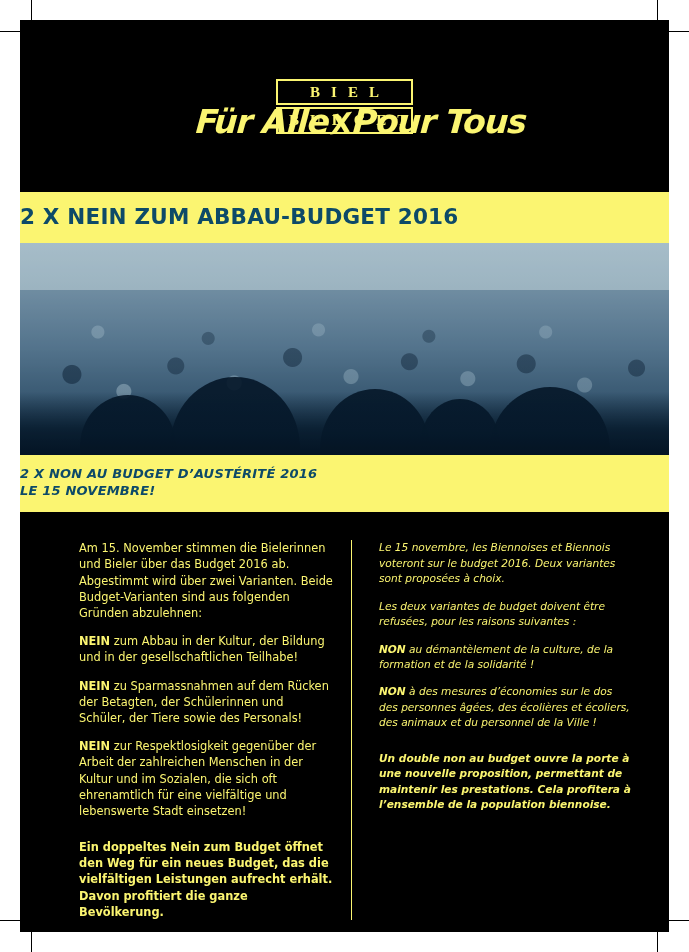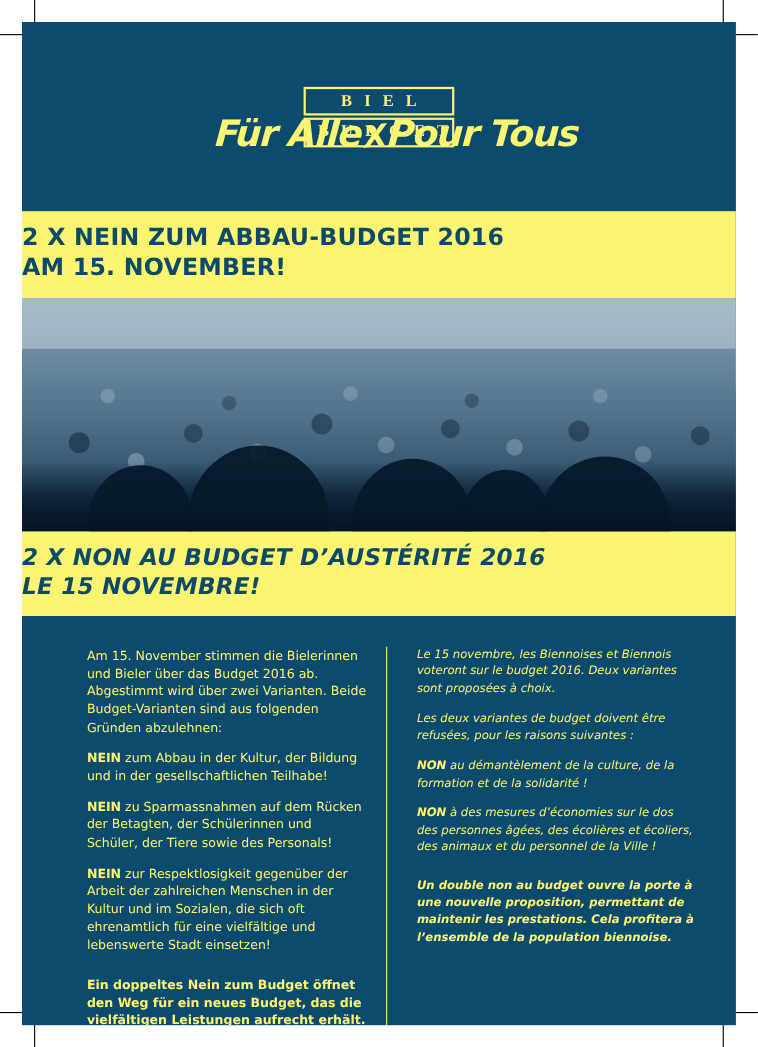--- a/index.html
+++ b/index.html
@@ -32,21 +32,21 @@
   .cm-br-h { left: 667px; top: 920px; }
   .cm-br-v { left: 657px; top: 930px; }
 
   
   .poster {
     position: absolute;
     left: 20px;
     top: 20px;
     width: 649px;
     height: 912px;
-    background: #0c4a6e;
+    background: #000000;
     overflow: hidden;
   }
 
   
   .logo-zone {
     height: 172px;
     display: flex;
     align-items: center;
     justify-content: center;
   }
@@ -101,21 +101,21 @@
   .band-line {
     font-family: "DejaVu Sans", sans-serif;
     font-weight: bold;
     font-size: 21.5px;
     letter-spacing: 0.2px;
     line-height: 1.27;
     white-space: nowrap;
   }
   .band-fr .band-line {
     font-style: italic;
-    font-size: 21px;
+    font-size: 13px;
   }
 
   
   .photo {
     height: 212px;
     position: relative;
     overflow: hidden;
     background: #5d7e99;
   }
   .photo-sky {
@@ -224,21 +224,20 @@
       <div class="logo-box logo-box-top">BIEL</div>
       <div class="logo-script">
         <span>Für Alle</span><span class="xmark">X</span><span>Pour Tous</span>
       </div>
       <div class="logo-box logo-box-bottom">BUDGET</div>
     </div>
   </div>
 
   <div class="band band-de">
     <div class="band-line">2 X NEIN ZUM ABBAU-BUDGET 2016</div>
-    <div class="band-line">AM 15. NOVEMBER!</div>
   </div>
 
   <div class="photo">
     <div class="photo-sky"></div>
     <div class="photo-crowd"></div>
     <div class="photo-grain"></div>
     <div class="photo-dark" style="left:60px;bottom:-26px;width:96px;height:86px;"></div>
     <div class="photo-dark" style="left:150px;bottom:-40px;width:130px;height:118px;"></div>
     <div class="photo-dark" style="left:300px;bottom:-34px;width:110px;height:100px;"></div>
     <div class="photo-dark" style="left:400px;bottom:-20px;width:80px;height:76px;"></div>

